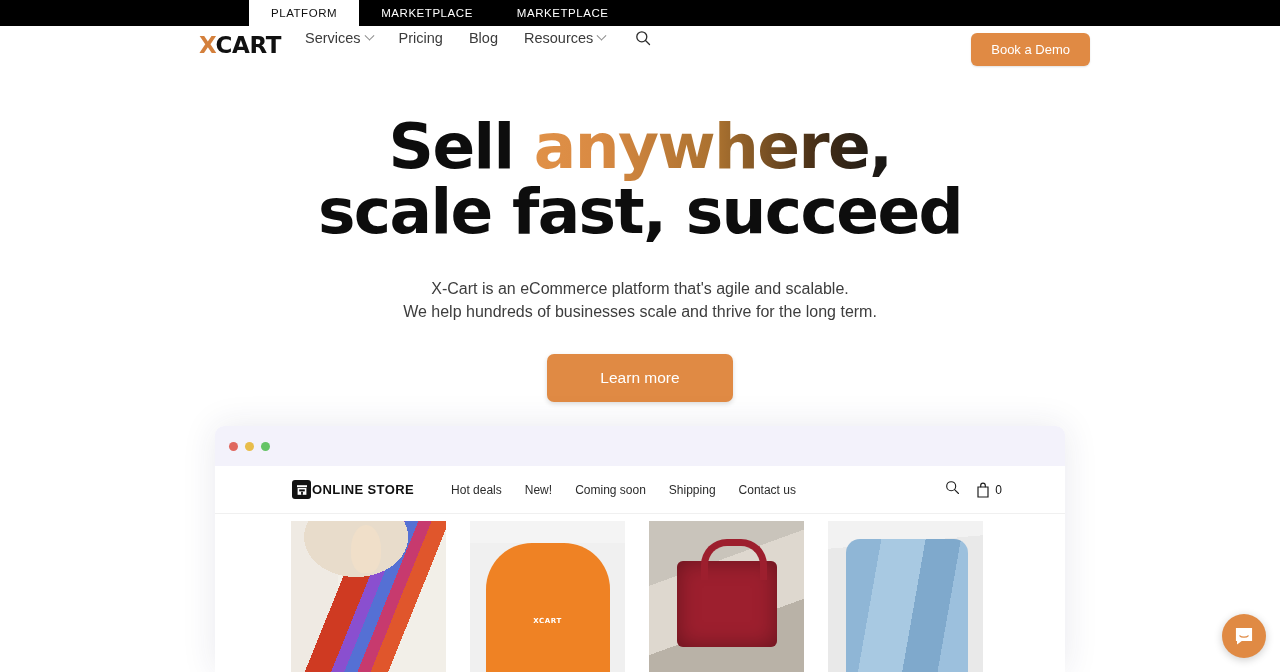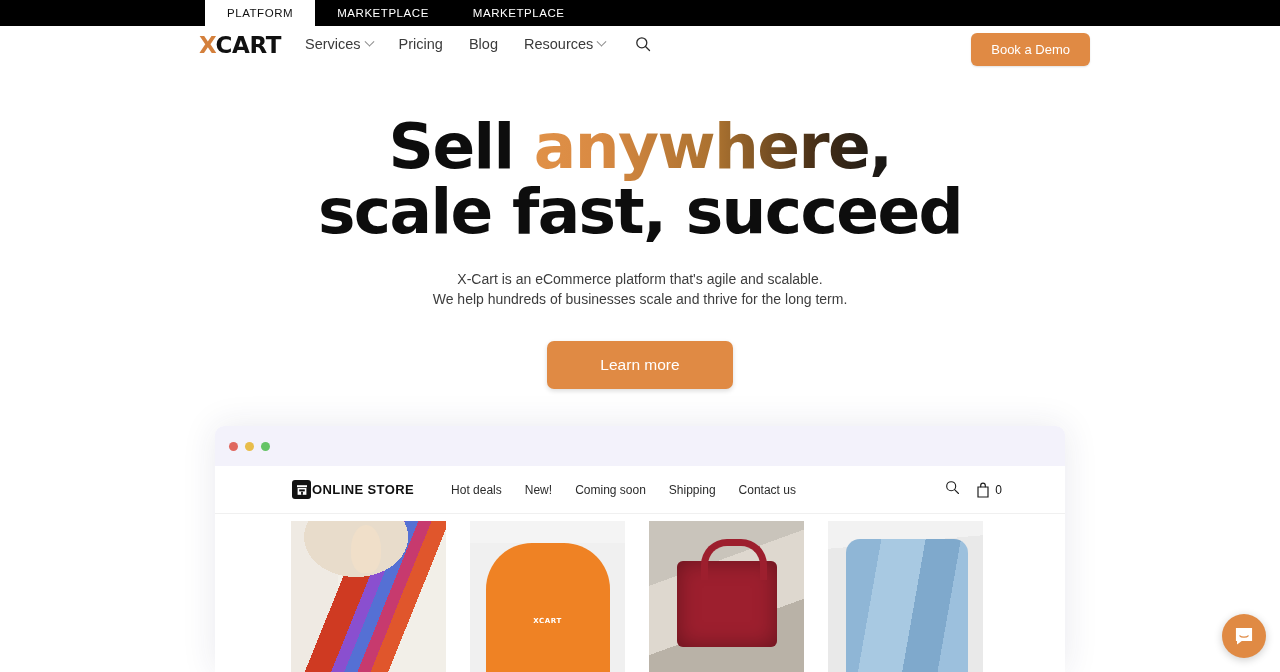--- a/index.html
+++ b/index.html
@@ -1,52 +1,52 @@
 <!DOCTYPE html>
 <html><head>
 <meta charset="utf-8">
 <style>
   * { margin:0; padding:0; box-sizing:border-box; }
   html,body{ width:1280px; height:672px; overflow:hidden; background:#ffffff; }
   body{ font-family:"Liberation Sans", sans-serif; color:#1a1a1a; position:relative; }
 
   
   .topbar{ position:absolute; top:0; left:0; width:1280px; height:26px; background:#000000;
-           display:flex; align-items:stretch; }
+           display:flex; align-items:stretch;padding-left:44px; }
   .topbar-spacer{ width:205px; flex:none; }
   .topbar-tab{ font-size:11.5px; letter-spacing:.55px; color:#ffffff; display:flex;
                align-items:center; padding:0 22px; height:26px; cursor:pointer; white-space:nowrap; }
   .topbar-tab.active{ background:#ffffff; color:#111111; font-weight:400; }
 
   
   .header{ position:absolute; top:26px; left:0; width:1280px; height:45px; background:#fff; }
   .logo{ position:absolute; left:199px; top:8px; font-size:23px; font-weight:800;
          letter-spacing:-.4px; font-family:"DejaVu Sans", sans-serif; line-height:1; }
   .logo .x{ color:#d4803c; }
   .logo .cart{ color:#111111; }
 
-  .mainnav{ position:absolute; left:305px; top:10px; display:flex; gap:26px; }
+  .mainnav{ position:absolute; left:305px; top:4px; display:flex; gap:26px; }
   .navitem{ font-size:14.5px; color:#3b3b3b; display:flex; align-items:center; gap:5px;
             cursor:pointer; white-space:nowrap; }
   .chev{ display:inline-block; width:7px; height:7px; border-right:1.4px solid #8a8a8a;
          border-bottom:1.4px solid #8a8a8a; transform:rotate(45deg) translate(-2px,-2px); }
   .navsearch{ cursor:pointer; display:flex; align-items:center; margin-left:4px; }
 
   .demo-btn{ position:absolute; right:190px; top:7px; background:#e08a44; color:#fff;
              border:none; border-radius:6px; font-size:13px; padding:9px 20px;
              font-family:"Liberation Sans", sans-serif; cursor:pointer; white-space:nowrap;
              box-shadow:0 1px 2px rgba(0,0,0,.12);margin-left:32px; }
 
   
   .hero{ position:absolute; top:71px; left:0; width:1280px; text-align:center; }
   .hero h1{ font-family:"DejaVu Sans", sans-serif; font-weight:700; font-size:63px;
             line-height:1.03; letter-spacing:-1.6px; color:#0d0d0d; padding-top:44px; }
   .hero h1 .grad{ background:linear-gradient(90deg,#e09148 0%,#d98a43 18%,#a8702f 52%,#4a3118 78%,#141414 100%);
                   -webkit-background-clip:text; background-clip:text; color:transparent; }
-  .hero p{ font-size:14px; color:#3d3d3d; line-height:1.46; margin-top:24px; }
+  .hero p{ font-size:16px; color:#3d3d3d; line-height:1.46; margin-top:32px; }
   .learn-btn{ margin-top:31px; background:#e08a44; color:#fff; border:none; border-radius:7px;
               font-size:15.5px; padding:15px 53px; cursor:pointer;
               font-family:"Liberation Sans", sans-serif;
               box-shadow:0 2px 5px rgba(0,0,0,.14); }
 
   
   .mock{ position:absolute; left:215px; top:426px; width:850px; height:246px;
          border-radius:9px 9px 0 0; overflow:hidden; background:#fff;
          box-shadow:0 0 34px rgba(40,40,90,.10); }
   .mock-chrome{ height:40px; background:#f3f2fb; display:flex; align-items:center; padding-left:14px; gap:7px; }

